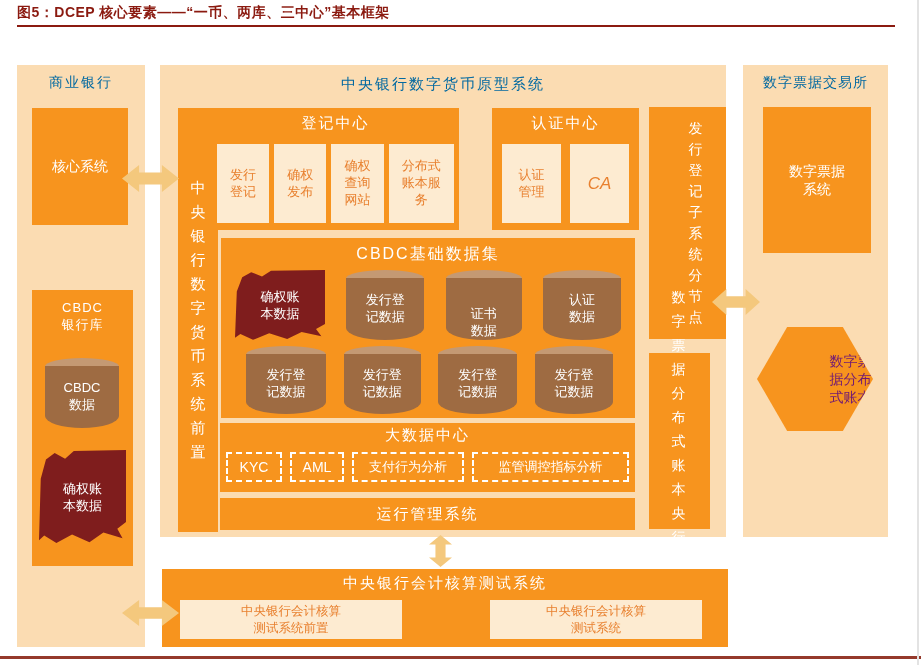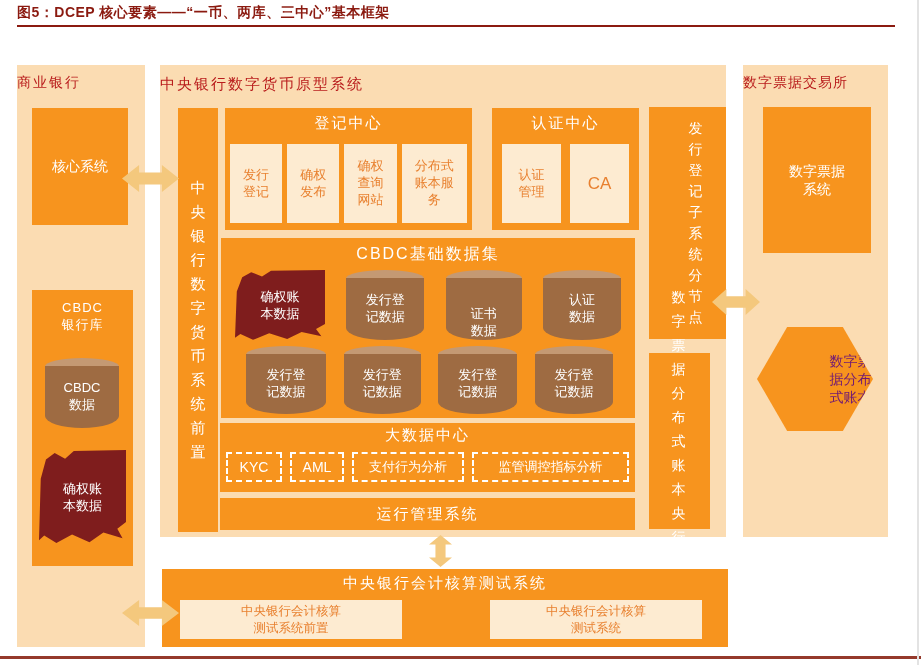--- a/index.html
+++ b/index.html
@@ -6,21 +6,21 @@
   .page {
     position:relative; width:921px; height:665px; background:#fff;
     font-family:"Liberation Sans", sans-serif; overflow:hidden;
   }
   .fig-title { position:absolute; left:17px; top:4px; font-size:14px; font-weight:bold; color:#8B1A10; letter-spacing:0.5px; }
   .title-rule { position:absolute; left:17px; top:25px; width:878px; height:2px; background:#8B1A10; }
   .footer-rule { position:absolute; left:0; top:656px; width:921px; height:3px; background:#95392B; }
   .right-edge { position:absolute; left:917px; top:0; width:2px; height:665px; background:#E3E3E3; }
 
   .panel { position:absolute; background:#FBDCB2; }
-  .panel-title { position:absolute; left:0; right:0; text-align:left; color:#b91c1c; letter-spacing:2px; }
+  .panel-title { position:absolute; left:0; right:0; text-align:center; color:#0369a1; letter-spacing:2px; }
 
   .obox { position:absolute; background:#F7941E; color:#fff; }
   .flexc { display:flex; align-items:center; justify-content:center; text-align:center; }
   .obox-title { position:absolute; left:0; right:0; text-align:center; color:#fff; letter-spacing:2px; }
 
   .cream { background:#FDEBD1; color:#E8802F; display:flex; align-items:center; justify-content:center; text-align:center; }
   .wrap { display:inline-block; word-break:break-all; line-height:1.3; }
 
   .vbar { position:absolute; background:#F7941E; color:#fff; display:flex; align-items:center; justify-content:center; text-align:center; }
   .vbar .wrap { line-height:1.5; }
@@ -77,21 +77,21 @@
     </div>
   </div>
 
   <div class="panel" style="left:160px; top:65px; width:566px; height:472px;">
     <div class="panel-title fz15" style="top:10px;">中央银行数字货币原型系统</div>
 
     <div class="vbar fz15" style="left:18px; top:43px; width:40px; height:424px;">
       <span class="wrap" style="width:16px; line-height:24px;">中央银行数字货币系统前置</span>
     </div>
 
-    <div class="obox" style="left:65px; top:43px; width:247px; height:122px;">
+    <div class="obox" style="left:52px; top:43px; width:247px; height:122px;">
       <div class="obox-title fz15" style="top:6px;">登记中心</div>
       <div style="position:absolute; left:5px; right:5px; top:36px; bottom:7px; display:flex; gap:5px;">
         <div class="cream fz13" style="flex:1;">
           <span class="wrap" style="width:28px;">发行登记</span>
         </div>
         <div class="cream fz13" style="flex:1;">
           <span class="wrap" style="width:28px;">确权发布</span>
         </div>
         <div class="cream fz13" style="flex:1;">
           <span class="wrap" style="width:28px;">确权查询网站</span>
@@ -101,21 +101,21 @@
         </div>
       </div>
     </div>
 
     <div class="obox" style="left:332px; top:43px; width:147px; height:122px;">
       <div class="obox-title fz15" style="top:6px;">认证中心</div>
       <div style="position:absolute; left:10px; right:10px; top:36px; bottom:7px; display:flex; gap:9px;">
         <div class="cream fz13" style="flex:1;">
           <span class="wrap" style="width:28px;">认证管理</span>
         </div>
-        <div class="cream" style="flex:1; font-size:17px;">
+        <div class="cream" style="flex:1; font-size:17px;font-style:italic;">
           <span>CA</span>
         </div>
       </div>
     </div>
 
     <div class="vbar fz14" style="left:489px; top:42px; width:61px; height:232px;padding-left:16px;">
       <span class="wrap" style="width:16px; line-height:21px;">发行登记子系统分节点</span>
     </div>
 
     <div class="vbar fz14" style="left:489px; top:288px; width:61px; height:176px;">

